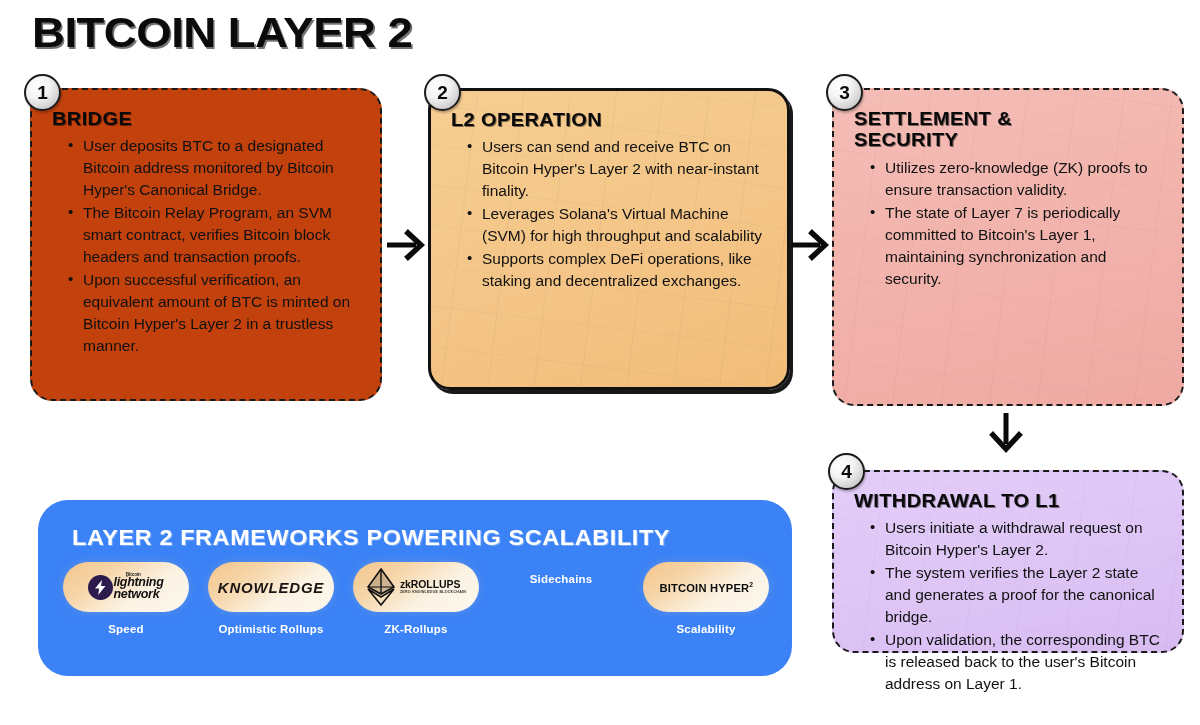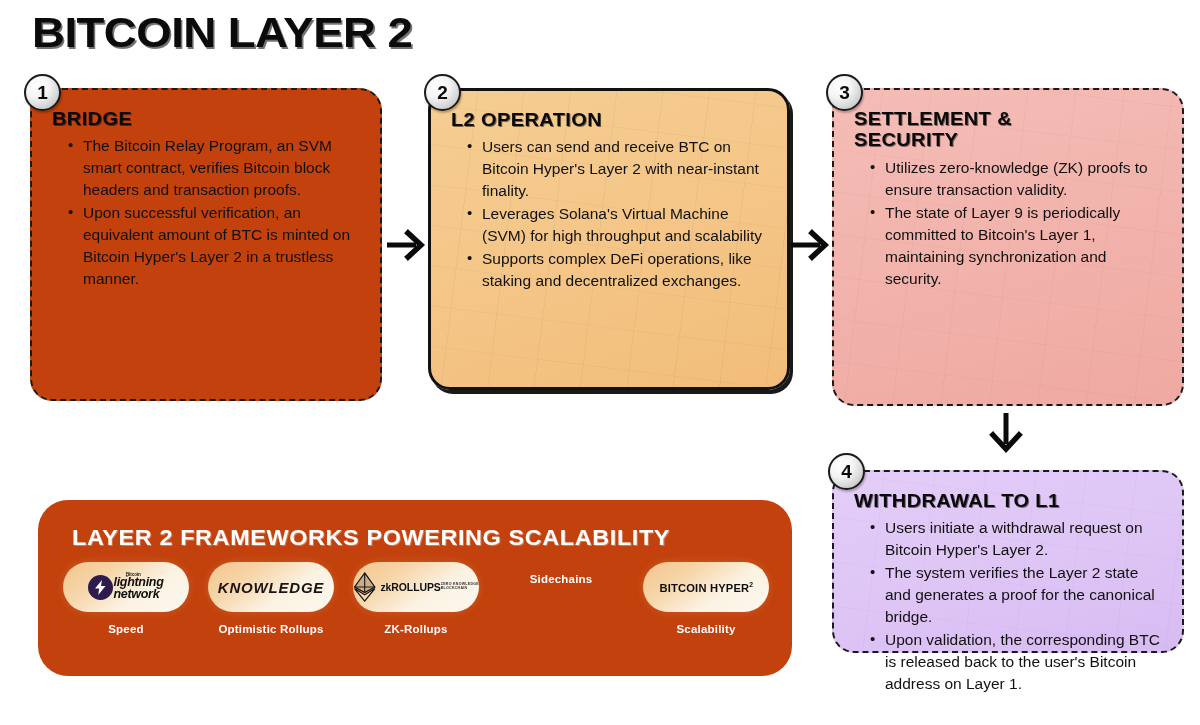--- a/index.html
+++ b/index.html
@@ -95,21 +95,21 @@
 
   
   .arrow { position: absolute; z-index: 20; }
   #arrow-1 { left: 386px; top: 228px; }
   #arrow-2 { left: 790px; top: 228px; }
   #arrow-3 { left: 988px; top: 412px; }
 
   
   #frameworks {
     position: absolute; left: 38px; top: 500px; width: 754px; height: 176px;
-    background: #c2410c; border-radius: 30px;
+    background: #3b82f6; border-radius: 30px;
   }
   #frameworks-title {
     position: absolute; left: 34px; top: 25px;
     font-size: 22.5px; font-weight: 700; color: #ffffff;
     letter-spacing: 0.6px; transform: scaleX(1.04); transform-origin: left center;
     text-shadow: 1px 1px 0 rgba(255,255,255,0.30);
   }
   #logo-row {
     position: absolute; left: 22px; top: 62px; width: 712px;
     display: flex; justify-content: space-between;
@@ -135,21 +135,21 @@
     flex: 0 0 auto;
   }
   .ln-text { display: flex; flex-direction: column; line-height: 0.94; }
   .ln-top { font-size: 4.6px; font-weight: 700; color: #1a1a1a; letter-spacing: -0.1px; margin-left: 12px; }
   .ln-main { font-size: 12.5px; font-weight: 700; font-style: italic; color: #0f0f0f; letter-spacing: -0.3px; }
   .ln-main2 { font-size: 12.5px; font-weight: 700; font-style: italic; color: #0f0f0f; letter-spacing: -0.3px; }
 
   .op-text { font-size: 15px; font-weight: 700; font-style: italic; color: #1a1414; letter-spacing: 0.8px; }
 
   .zk-wrap { display: flex; align-items: center; gap: 4px; }
-  .zk-text { display: flex; flex-direction: row; line-height: 1; }
+  .zk-text { display: flex; flex-direction: column; line-height: 1; }
   .zk-main { font-size: 10.5px; font-weight: 700; color: #0f0f0f; letter-spacing: -0.1px; }
   .zk-sub { font-size: 3.6px; font-weight: 700; color: #333; letter-spacing: 0.25px; margin-top: 1.5px; }
 
   .rs-wrap { display: flex; align-items: center; gap: 4px; }
   .rs-text { font-size: 17px; font-weight: 400; color: #0d0d0d; letter-spacing: -0.4px; }
 
   .bh-text { font-size: 11.5px; font-weight: 700; color: #0d0d0d; letter-spacing: 0.2px;
              transform: scaleX(0.97); }
   .bh-text sup { font-size: 7px; }
 </style>
@@ -157,20 +157,21 @@
 <body>
 
 <div class="page">
 
   <div class="main-title">BITCOIN LAYER 2</div>
 
   <div class="card dashed" id="card-1">
     <div class="card-inner">
       <div class="card-title">BRIDGE</div>
       <ul>
+        <li>User deposits BTC to a designated Bitcoin address monitored by Bitcoin Hyper's Canonical Bridge.</li>
         <li>The Bitcoin Relay Program, an SVM smart contract, verifies Bitcoin block headers and transaction proofs.</li>
         <li>Upon successful verification, an equivalent amount of BTC is minted on Bitcoin Hyper's Layer 2 in a trustless manner.</li>
       </ul>
     </div>
   </div>
   <div class="badge" id="badge-1">1</div>
 
   <div class="card solid" id="card-2">
     <div class="card-grid-tex"></div>
     <div class="card-inner">
@@ -183,21 +184,21 @@
     </div>
   </div>
   <div class="badge" id="badge-2">2</div>
 
   <div class="card dashed pink" id="card-3">
     <div class="card-grid-tex"></div>
     <div class="card-inner">
       <div class="card-title" style="max-width:200px">SETTLEMENT &amp; SECURITY</div>
       <ul>
         <li>Utilizes zero-knowledge (ZK) proofs to ensure transaction validity.</li>
-        <li>The state of Layer 9 is periodically committed to Bitcoin's Layer 1, maintaining synchronization and security.</li>
+        <li>The state of Layer 7 is periodically committed to Bitcoin's Layer 1, maintaining synchronization and security.</li>
       </ul>
     </div>
   </div>
   <div class="badge" id="badge-3">3</div>
 
   <div class="card dashed purple" id="card-4">
     <div class="card-grid-tex"></div>
     <div class="card-inner">
       <div class="card-title">WITHDRAWAL TO L1</div>
       <ul>

